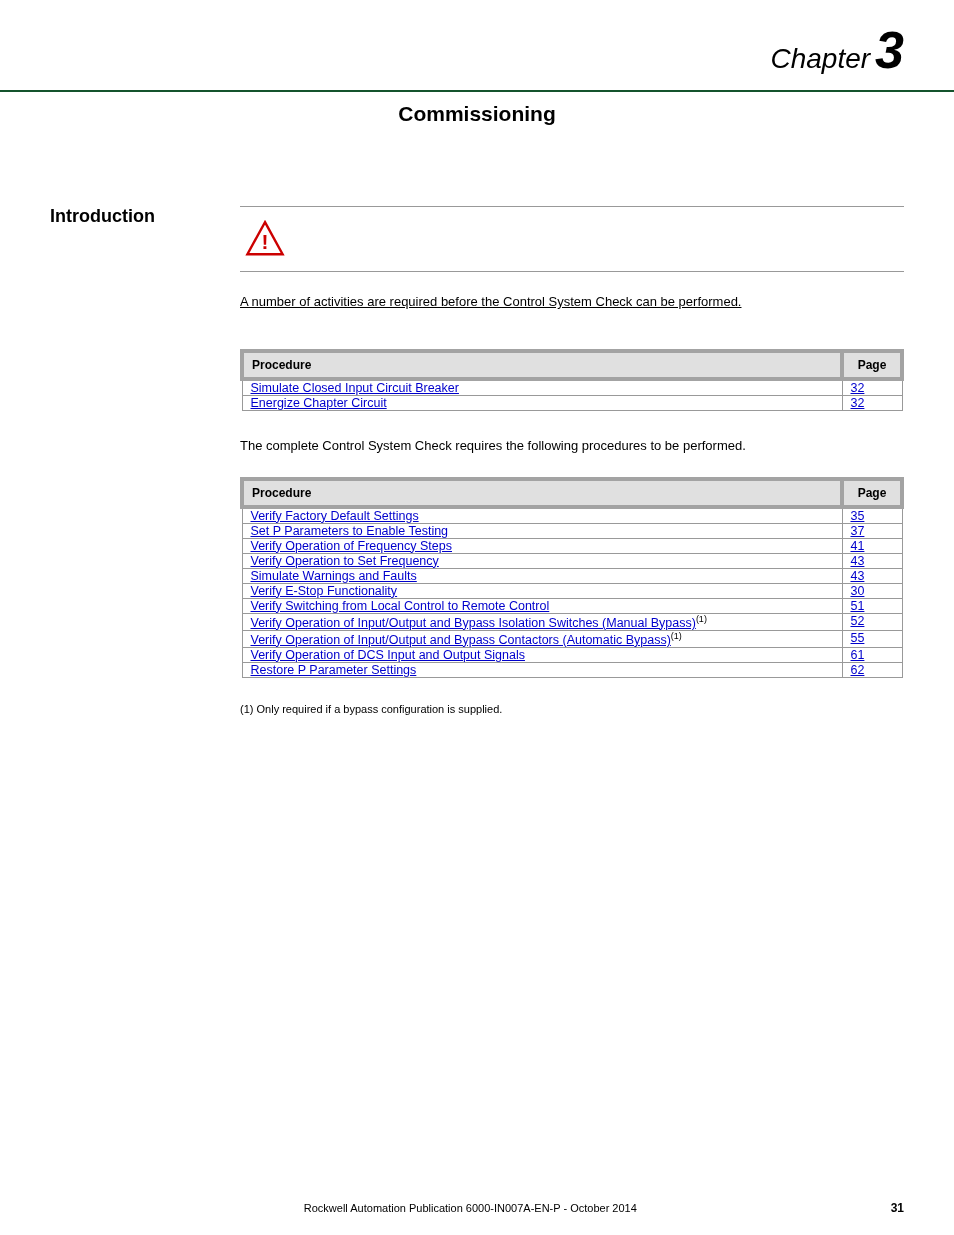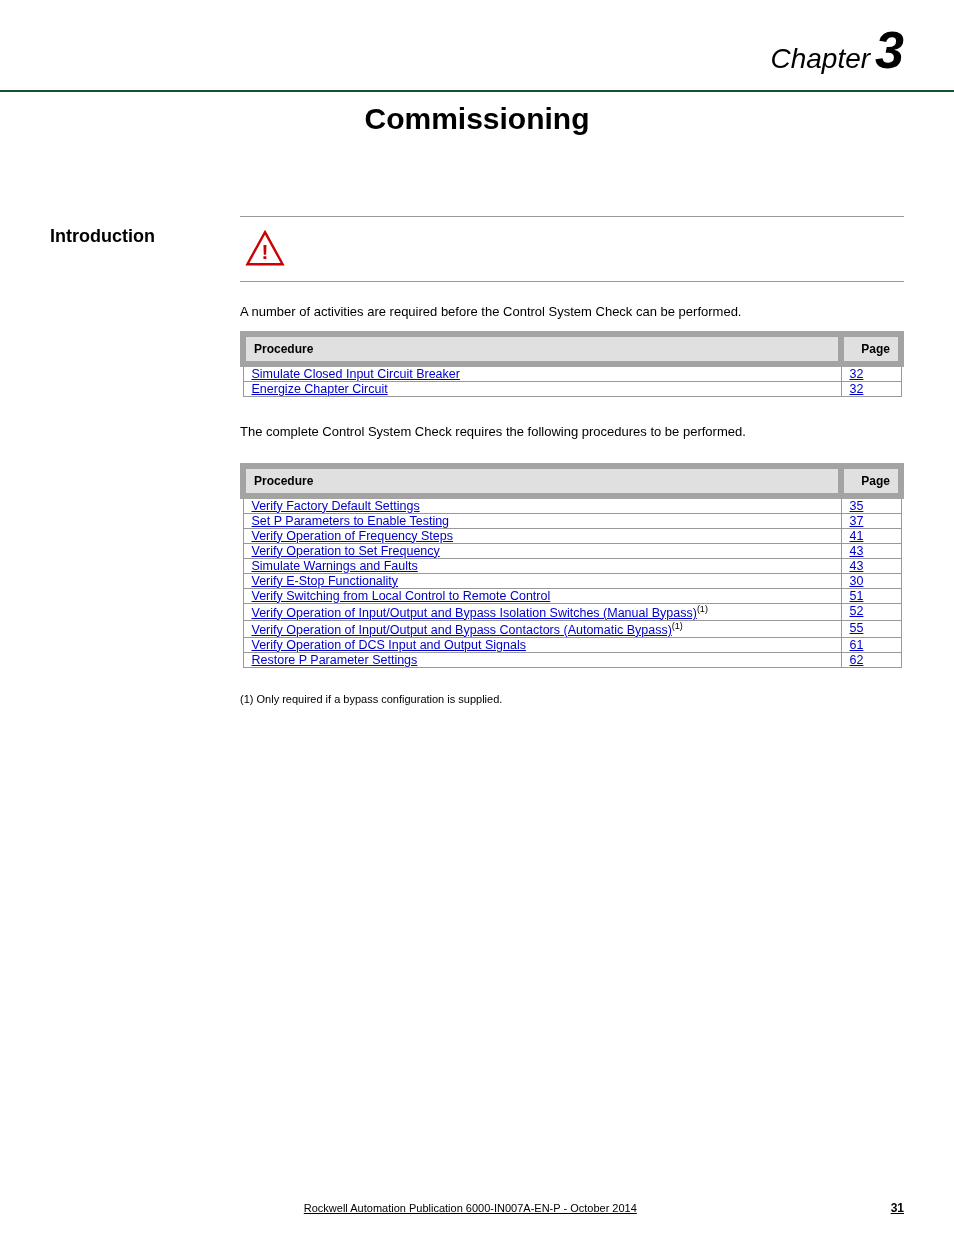--- a/index.html
+++ b/index.html
@@ -47,31 +47,30 @@
     }
 
     .left-sidebar {
       width: 160px;
       flex-shrink: 0;
     }
 
     .section-title {
       font-size: 18px;
       font-weight: bold;
-      margin-top: 10px;
     }
 
     .main-content {
       flex: 1;
       padding-left: 30px;
     }
 
     
     .page-title {
-      font-size: 30px;
+      font-size: 21px;
       font-weight: bold;
       text-align: center;
       margin-bottom: 40px;
       padding-top: 10px;
     }
 
     
     .attention-box {
       border-top: 1px solid #999;
       border-bottom: 1px solid #999;
@@ -101,43 +100,44 @@
     }
 
     .attention-text strong {
       font-weight: bold;
     }
 
     
     .intro-paragraph {
       font-size: 13px;
       line-height: 1.6;
-      margin-bottom: 8px;
+      margin-bottom: 36px;
+      text-decoration: underline;
     }
 
     
     .procedure-table {
       width: 100%;
       border-collapse: collapse;
       margin-bottom: 25px;
       font-size: 12.5px;
     }
 
     .procedure-table th {
       background: #e0e0e0;
-      border: 6px solid #a3a3a3;
+      border: 4px solid #a3a3a3;
       padding: 5px 8px;
       text-align: left;
       font-weight: bold;
       font-size: 12px;
     }
 
     .procedure-table th.page-col {
       width: 60px;
-      text-align: right;
+      text-align: center;
     }
 
     .procedure-table td {
       border: 1px solid #999;
       padding: 0 8px;
       vertical-align: top;
     }
 
     .procedure-table td.page-num {
       text-align: left;
@@ -168,21 +168,20 @@
     .page-footer {
       position: absolute;
       bottom: 20px;
       left: 50px;
       right: 50px;
       display: flex;
       justify-content: space-between;
       align-items: center;
       font-size: 11px;
       color: #000;
-      text-decoration: underline;
     }
 
     .footer-center {
       text-align: center;
       flex: 1;
     }
 
     .footer-page-num {
       font-weight: bold;
       font-size: 12px;

